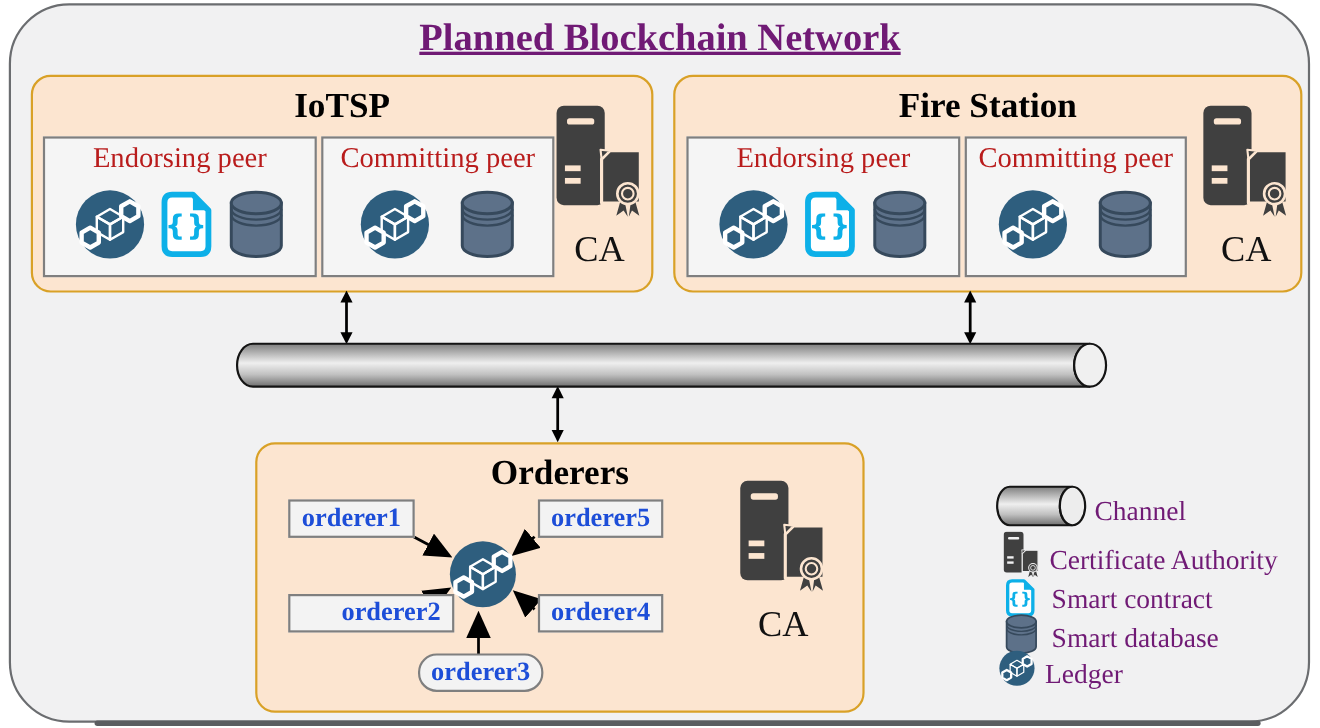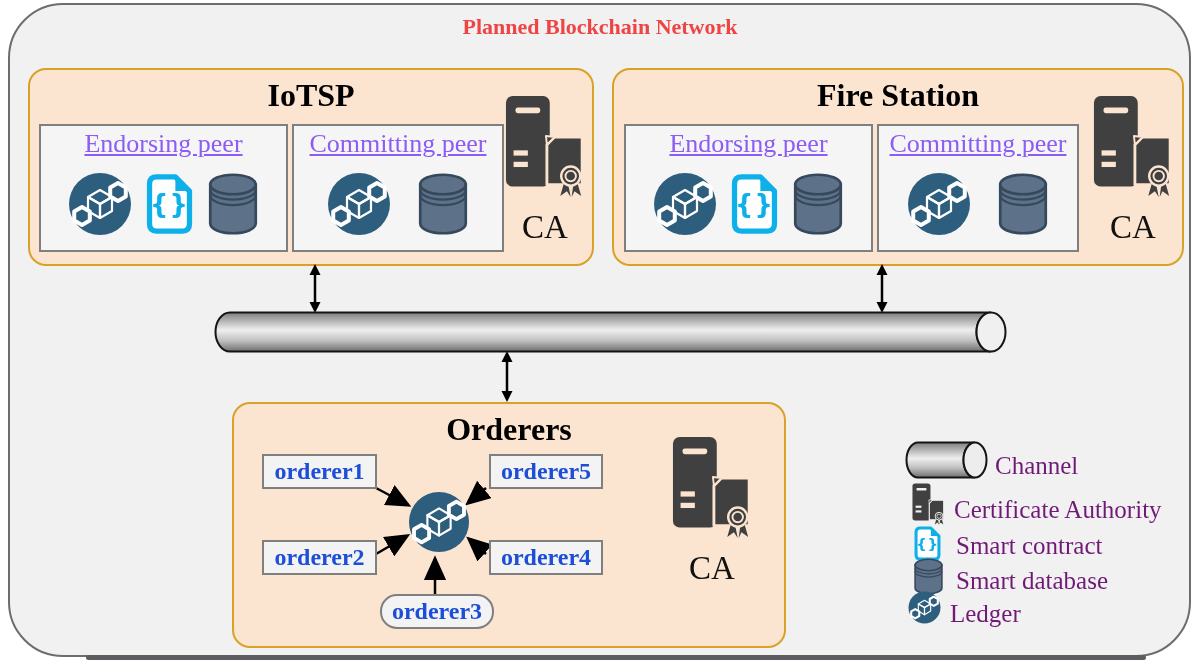--- a/index.html
+++ b/index.html
@@ -2,29 +2,29 @@
 <html style="--org-fill: #fce5d0; --org-border: #d9a127; --ledger-blue: #2e5e7e; --contract-cyan: #0db0e8; --database-slate: #5d7189; --database-outline: #36495c; --ca-gray: #404040; --frame-fill: #f1f1f2; --frame-border: #6b6d70; --node-fill: #f5f5f5; --node-border: #7f7f7f;"><head>
 <meta charset="utf-8">
 <style>
   html,body{margin:0;padding:0;background:#fff;}
   .stage{position:relative;width:1200px;height:662px;background:#fff;overflow:hidden;
          font-family:"Liberation Serif","DejaVu Serif",serif;color:#1a1a1a;}
   .frame{position:absolute;left:8px;top:3px;width:1179px;height:650px;
          background:var(--frame-fill,#f1f1f2);border:2.5px solid var(--frame-border,#6b6d70);
          border-radius:55px;}
   .figure-title{position:absolute;left:0;top:14px;width:100%;text-align:center;
-                font-size:22px;font-weight:bold;color:#ef4444;}
+                font-size:35px;font-weight:bold;color:#701a75;text-decoration:underline;}
   .org{position:absolute;background:var(--org-fill,#fce5d0);
        border:2.5px solid var(--org-border,#d9a127);border-radius:18px;}
   .org-title{position:absolute;top:7px;left:0;width:100%;text-align:center;
              font-size:32px;font-weight:bold;color:#000;}
   .peer{position:absolute;background:var(--node-fill,#f5f5f5);
         border:2px solid var(--node-border,#7f7f7f);}
   .peer-title{position:absolute;top:3px;left:0;width:100%;text-align:center;
-              font-size:26px;color:#8b5cf6;text-decoration:underline;}
+              font-size:26px;color:#b91c1c;}
   .peer-icons{position:absolute;left:0;top:38px;width:100%;height:80px;
               display:flex;align-items:center;justify-content:center;gap:14px;}
   .ca-group{position:absolute;display:flex;flex-direction:column;align-items:center;}
   .ca-label{font-size:33px;margin-top:9px;color:#111;}
   .orderer-node{position:absolute;background:#f3f3f3;border:2px solid var(--node-border,#7f7f7f);
                 display:flex;align-items:center;justify-content:center;
                 font-size:24px;color:#1d4ed8;font-weight:bold;}
   .legend-label{position:absolute;font-size:25px;color:#701a75;white-space:nowrap;}
   .abs{position:absolute;}
   .figure-edge{position:absolute;left:86px;top:655px;width:1060px;height:5px;
@@ -202,21 +202,21 @@
       </defs>
       <line x1="142" y1="84" x2="174" y2="101" stroke="#000" stroke-width="2.5" marker-end="url(#ah)"></line>
       <line x1="252" y1="84" x2="234" y2="99" stroke="#000" stroke-width="2.5" marker-end="url(#ah)"></line>
       <line x1="142" y1="150" x2="173" y2="132" stroke="#000" stroke-width="2.5" marker-end="url(#ah)"></line>
       <line x1="252" y1="150" x2="235" y2="135" stroke="#000" stroke-width="2.5" marker-end="url(#ah)"></line>
       <line x1="201" y1="192" x2="201" y2="155" stroke="#000" stroke-width="2.5" marker-end="url(#ah)"></line>
     </svg>
 
     <div class="orderer-node" style="left:28px;top:50px;width:111px;height:31px;">orderer1</div>
     <div class="orderer-node" style="left:255px;top:50px;width:110px;height:31px;">orderer5</div>
-    <div class="orderer-node" style="left:28px;top:136px;width:111px;height:31px;">orderer2</div>
+    <div class="orderer-node" style="left:28px;top:136px;width:111px;height:31px;padding-left:36px;">orderer2</div>
     <div class="orderer-node" style="left:255px;top:136px;width:110px;height:31px;">orderer4</div>
     <div class="orderer-node" style="left:146px;top:190px;width:110px;height:31px;border-radius:17px;">orderer3</div>
 
     <svg class="abs" style="left:174px;top:87px;" width="62" height="62">
         <use href="#sym-ledger"></use>
       </svg>
 
     <div class="ca-group" style="left:437px;top:32px;width:82px;">
       <svg width="80" height="105" style="--bgc:var(--org-fill,#fce5d0)">
           <use href="#sym-ca"></use>

